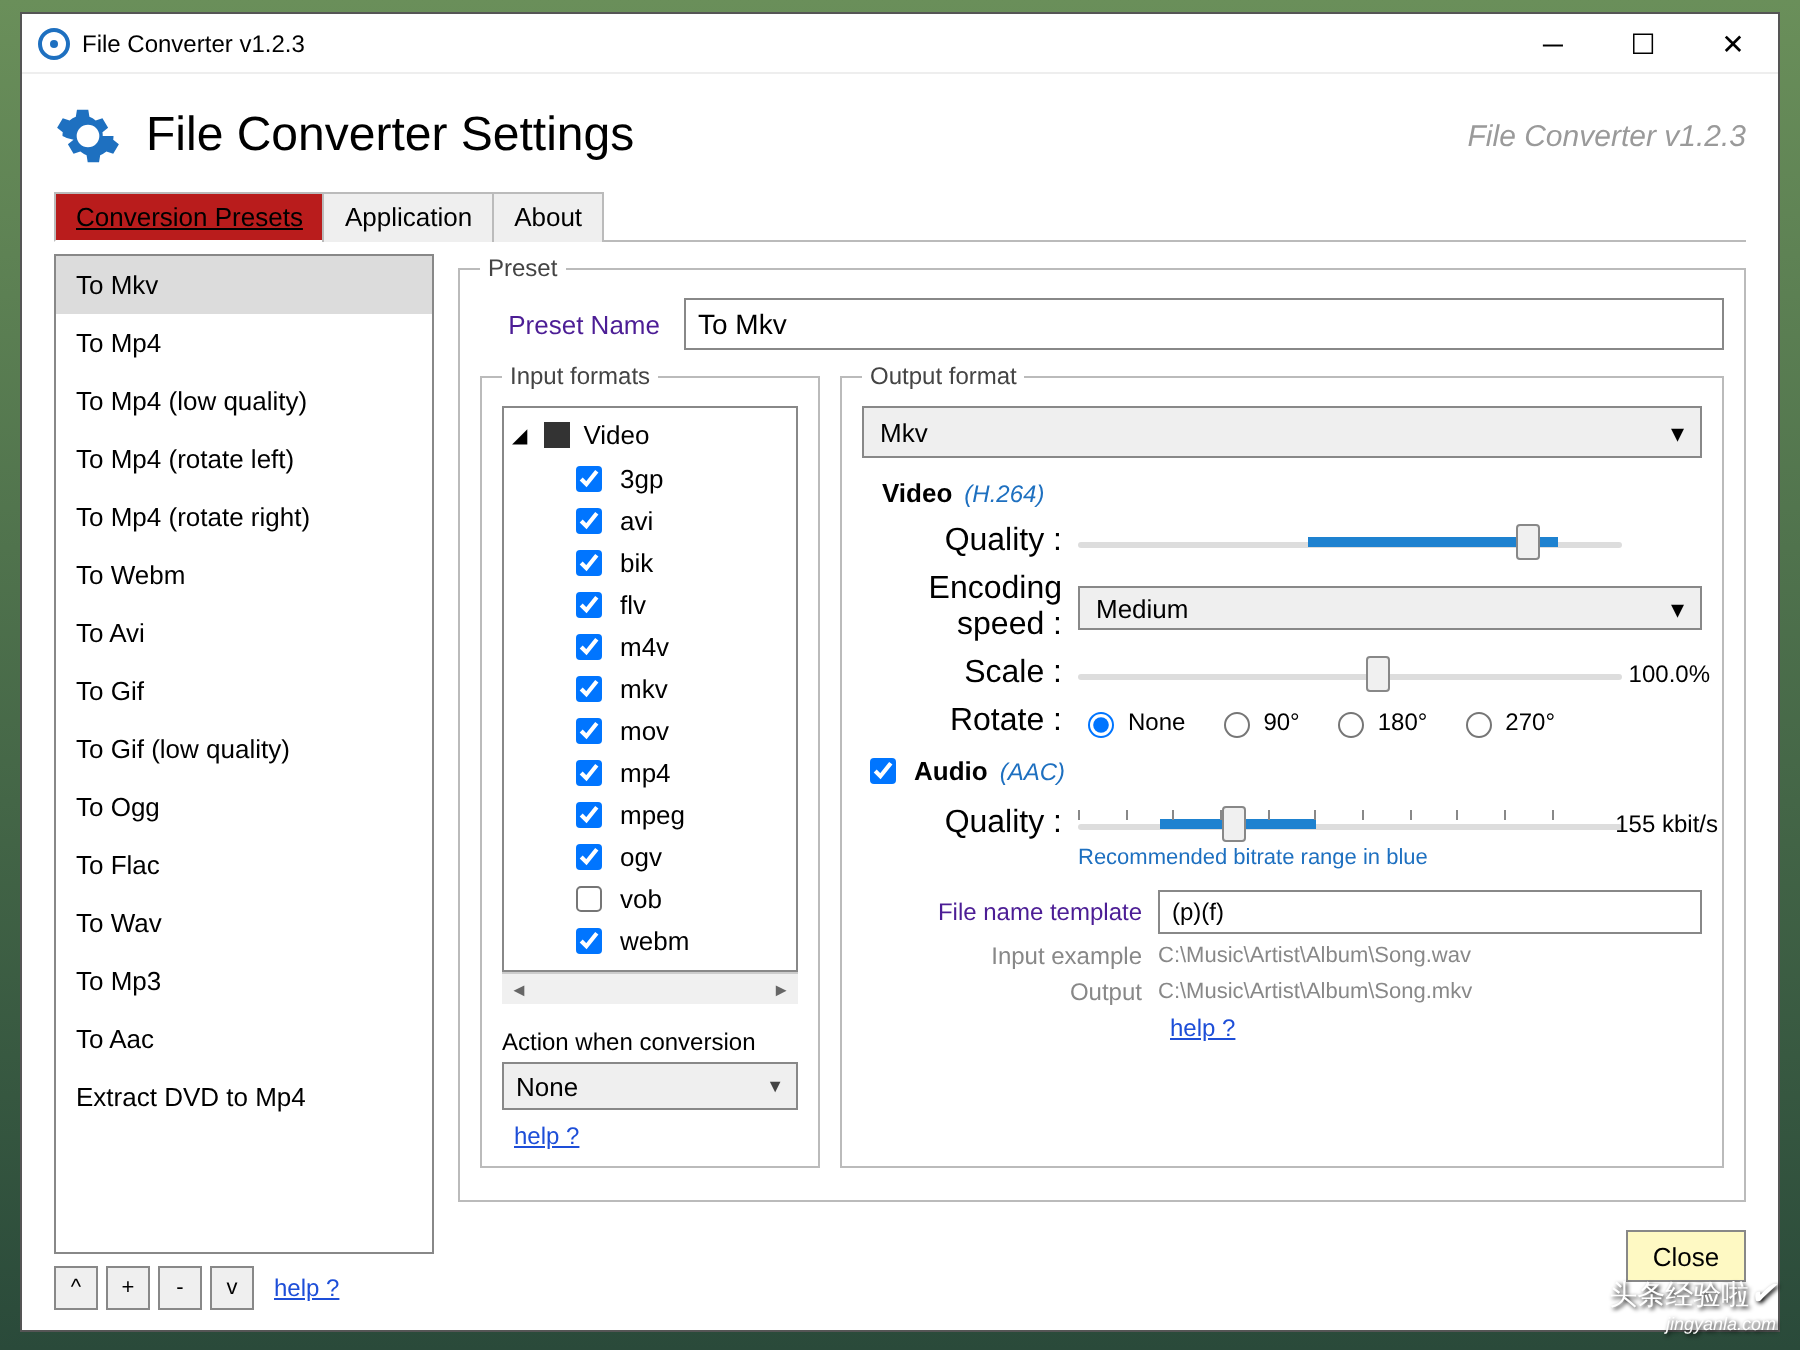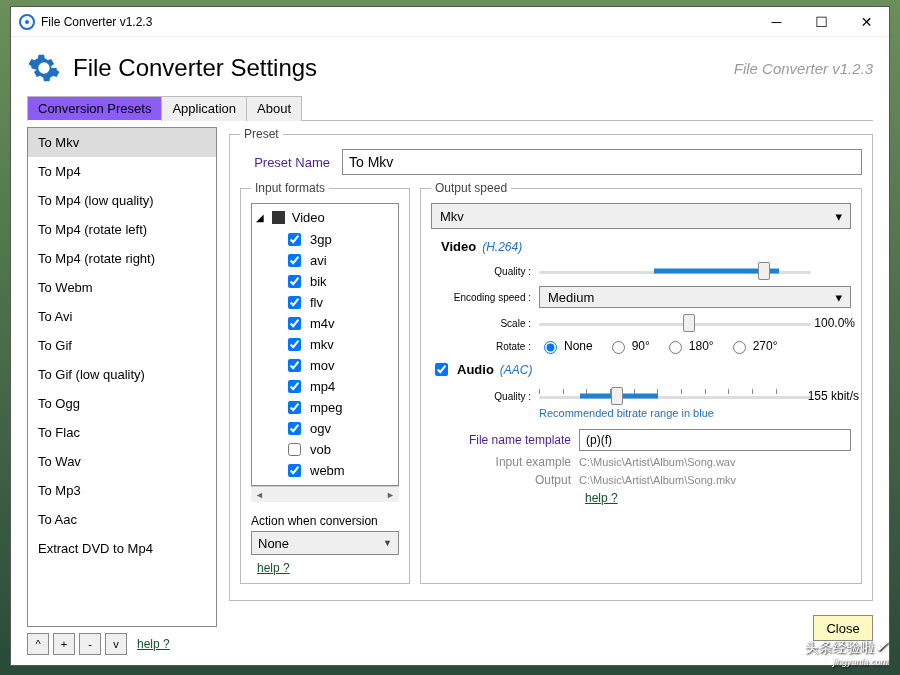--- a/index.html
+++ b/index.html
@@ -11,29 +11,29 @@
   .win-btns { display:flex;}
   .win-btn { width:45px; height:30px; display:flex; align-items:center; justify-content:center; font-size:14px;}
   .content { flex:1; display:flex; flex-direction:column; padding:14px 16px 10px 16px;}
   .header { display:flex; align-items:center; justify-content:space-between; margin-bottom:10px;}
   .header-left { display:flex; align-items:center; gap:12px;}
   .gear-icon { width:34px; height:34px; color:#1e70c0;}
   .page-title { font-size:24px; color:#000;}
   .header-right { font-style:italic; color:#9a9a9a; font-size:15px;}
   .tabs { display:flex; border-bottom:1px solid #bbb; margin-bottom:0;}
   .tab { padding:4px 10px; font-size:13px; border:1px solid #bbb; border-bottom:none; background:#efefef; position:relative; top:1px; margin-right:-1px;}
-  .tab.active { background:#8b5cf6; border-bottom:1px solid #fff;}
+  .tab.active { background:#b91c1c; border-bottom:1px solid #fff;text-decoration:underline;}
   .body { display:flex; flex:1; gap:12px; margin-top:6px; overflow:hidden;}
   .sidebar { width:190px; display:flex; flex-direction:column;}
   .preset-list { flex:1; border:1px solid #888; overflow-y:scroll; background:#fff;}
   .preset-item { padding:7px 10px; font-size:13px;}
   .preset-item.selected { background:#dcdcdc;}
   .sidebar-footer { display:flex; align-items:center; gap:4px; margin-top:6px;}
   .sq-btn { width:22px; height:22px; border:1px solid #888; background:#efefef; font-size:11px; display:flex; align-items:center; justify-content:center;}
-  .help-link { color:#14532d; text-decoration:underline; font-size:12px; margin-left:6px; cursor:pointer;}
+  .help-link { color:#1d4ed8; text-decoration:underline; font-size:12px; margin-left:6px; cursor:pointer;}
   .main { flex:1; display:flex; flex-direction:column;}
   fieldset { border:1px solid #bbb; margin:0 0 8px 0; padding:8px 10px;}
   legend { font-size:12px; color:#444; padding:0 4px;}
   .row { display:flex; align-items:center; margin-bottom:6px;}
   .label { text-align:right; font-size:13px; color:#4c1d95;}
   .preset-name-row .label { width:90px; margin-right:12px;}
   .text-input { flex:1; height:26px; border:1px solid #888; padding:2px 6px; font-size:14px;}
   .main-two { display:flex; gap:10px; flex:1; overflow:hidden;}
   .input-formats { width:170px; display:flex; flex-direction:column;}
   .tree-box { flex:1; border:1px solid #888; overflow-y:scroll; background:#fff; padding:4px; font-size:13px;}
@@ -46,21 +46,21 @@
   .hscroll::after { content:"►"; font-size:9px; color:#666; margin-left:auto; padding:0 4px;}
   .action-group { margin-top:6px;}
   .combo { height:24px; background:#efefef; border:1px solid #888; display:flex; align-items:center; justify-content:space-between; padding:0 6px; font-size:13px;}
   .combo .arrow { font-size:9px; color:#444;}
   .output { flex:1; display:flex; flex-direction:column;}
   .out-combo { height:26px; background:#efefef; border:1px solid #888; display:flex; align-items:center; justify-content:space-between; padding:0 8px; font-size:13px; margin-bottom:6px;}
   .section-title { display:flex; align-items:center; gap:6px; margin:4px 0 4px 10px;}
   .section-title .t { font-weight:600; font-size:13px;}
   .codec { color:#1e70c0; font-size:12px;font-style:italic;}
   .ctrl-row { display:flex; align-items:center; margin:2px 0;}
-  .ctrl-label { width:100px; text-align:right; font-size:10px; margin-right:8px;}
+  .ctrl-label { width:100px; text-align:right; font-size:16px; margin-right:8px;}
   .slider-wrap { flex:1; position:relative; height:22px; display:flex; align-items:center;}
   .track { position:absolute; left:0; right:40px; top:50%; height:3px; background:#ddd; border-radius:2px;}
   .track-blue { position:absolute; height:5px; top:50%; transform:translateY(-50%); background:#1e82d0;}
   .ticks { position:absolute; left:0; right:40px; top:4px; height:14px;}
   .tick { position:absolute; width:1px; height:5px; background:#888; top:0;}
   .thumb { position:absolute; width:12px; height:18px; background:#f0f0f0; border:1px solid #888; border-radius:2px; top:50%; transform:translate(-50%,-50%);}
   .slider-val { width:56px; text-align:right; font-size:12px; color:#000;}
   .radio-group { display:flex; gap:14px; align-items:center;}
   .radio-opt { display:flex; align-items:center; gap:4px; font-size:12px;}
   input[type=radio]{ width:13px; height:13px;}
@@ -218,21 +218,21 @@
                 <div style="font-size:12px;margin:6px 0 3px 0;">Action when conversion</div>
                 <div class="combo">
                   <span>None</span>
                     <span class="arrow">▼</span>
                 </div>
                 <span class="help-link" style="display:inline-block;margin-top:6px;">help ?</span>
               </div>
             </fieldset>
 
             <fieldset class="output">
-              <legend>Output speed</legend>
+              <legend>Output format</legend>
               <div class="out-combo">
                 <span>Mkv</span>
                   <span class="arrow">▾</span>
               </div>
 
               <div class="section-title">
                 <span class="t">Video</span>
                 <span class="codec">(H.264)</span>
               </div>
               <div class="ctrl-row">

